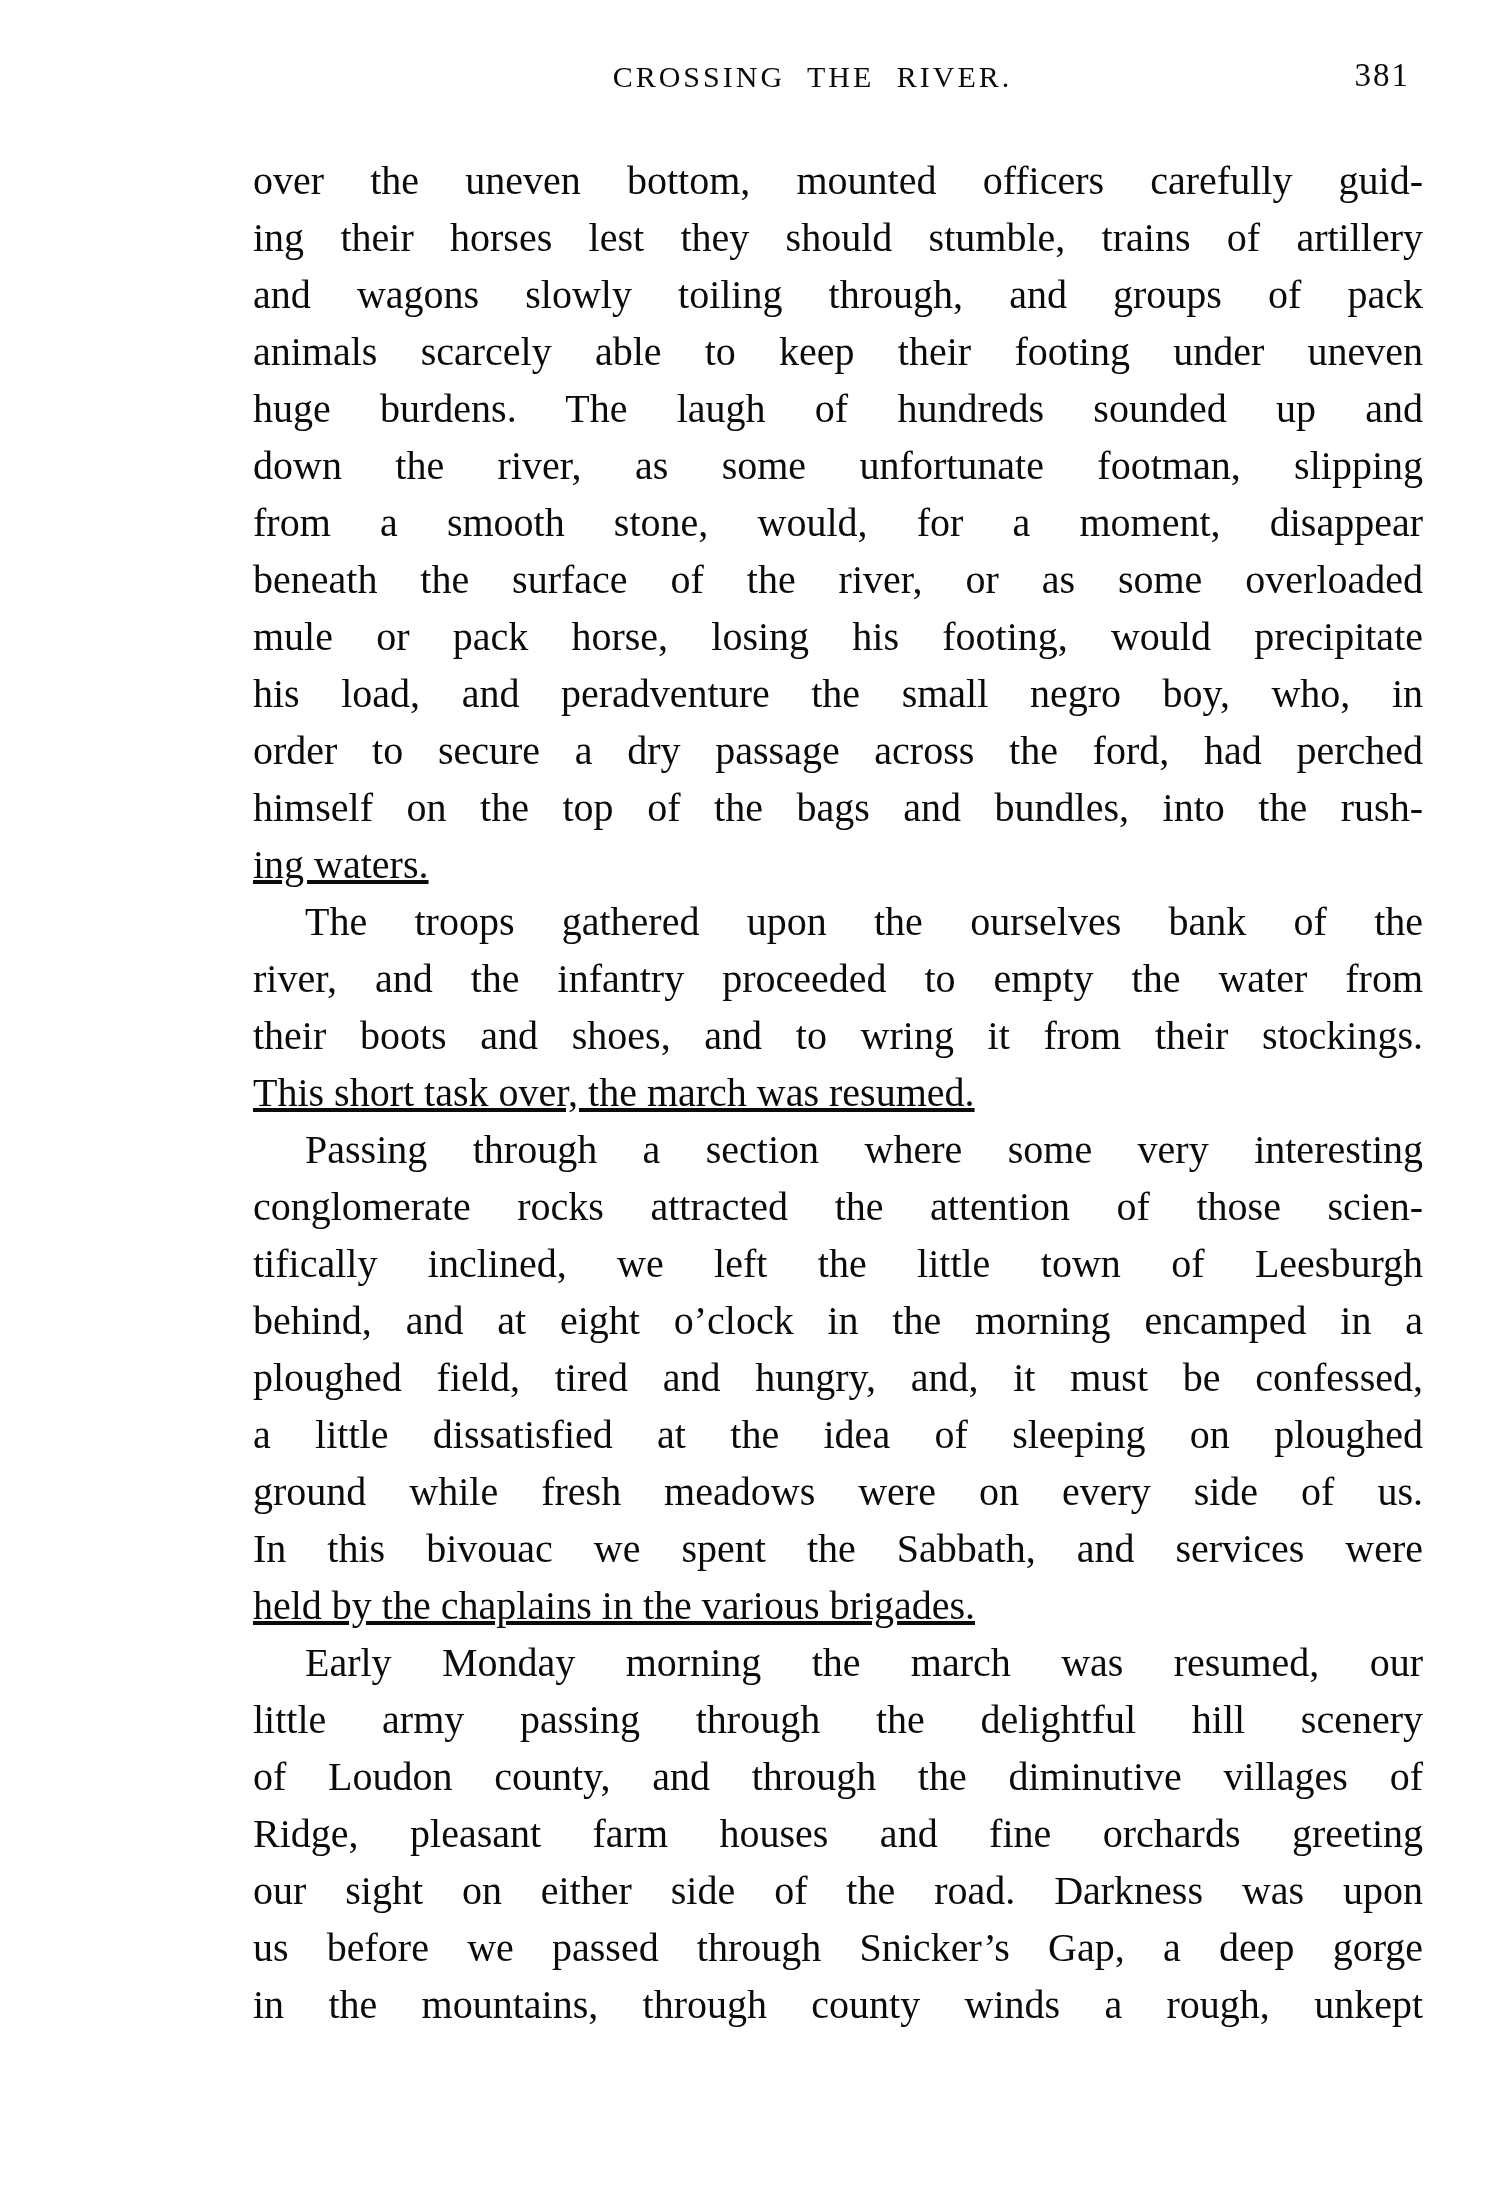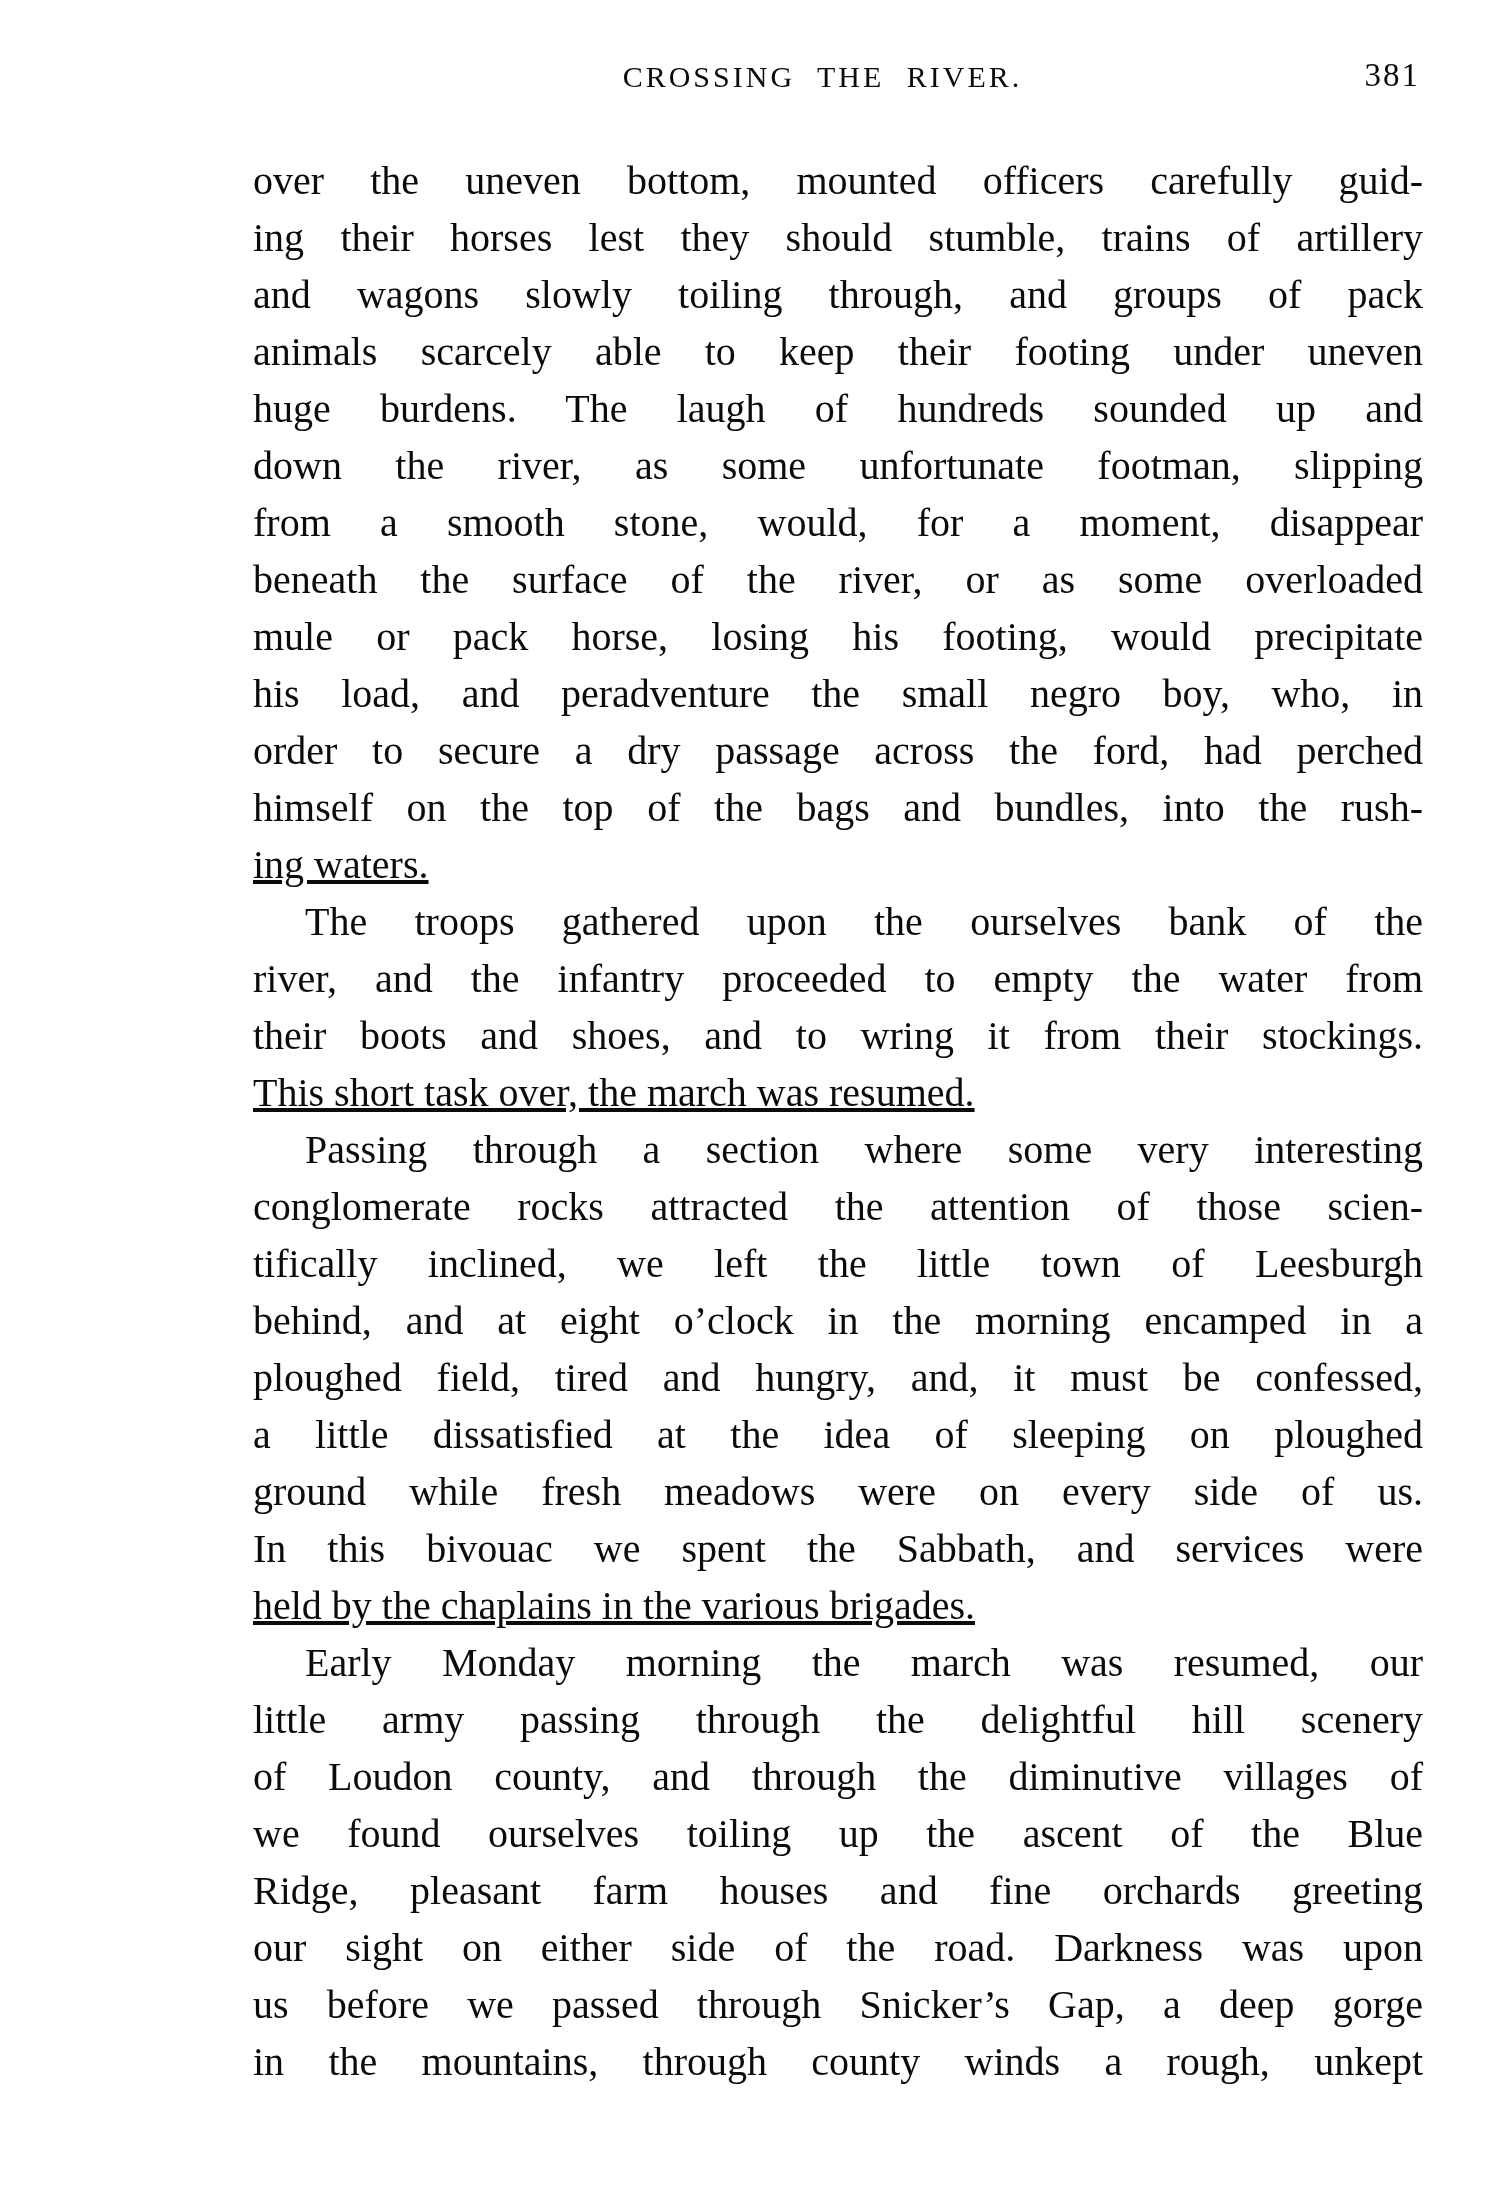--- a/index.html
+++ b/index.html
@@ -8,21 +8,21 @@
     width: 1494px;
     height: 2206px;
     background: #ffffff;
     color: #0b0b0b;
     font-family: "Liberation Serif", serif;
     overflow: hidden;
   }
   .header {
     position: absolute;
     top: 60px;
-    left: 225px;
+    left: 215px;
     width: 1195px;
     height: 36px;
   }
   .running-title {
     display: block;
     text-align: center;
     font-size: 30px;
     letter-spacing: 3px;
     word-spacing: 12px;
     white-space: nowrap;
@@ -98,21 +98,20 @@
       <div class="line j">a little dissatisfied at the idea of sleeping on ploughed</div>
       <div class="line j">ground while fresh meadows were on every side of us.</div>
       <div class="line j">In this bivouac we spent the Sabbath, and services were</div>
       <div class="line end">held by the chaplains in the various brigades.</div>
     </div>
 
     <div class="paragraph">
       <div class="line j ind">Early Monday morning the march was resumed, our</div>
       <div class="line j">little army passing through the delightful hill scenery</div>
       <div class="line j">of Loudon county, and through the diminutive villages of</div>
-      <div class="line j">we found ourselves toiling up the ascent of the Blue</div>
       <div class="line j">Ridge, pleasant farm houses and fine orchards greeting</div>
       <div class="line j">our sight on either side of the road.  Darkness was upon</div>
       <div class="line j">us before we passed through Snicker’s Gap, a deep gorge</div>
       <div class="line j">in the mountains, through county winds a rough, unkept</div>
     </div>
 
   </div>
 </div>
 
 </body></html>

